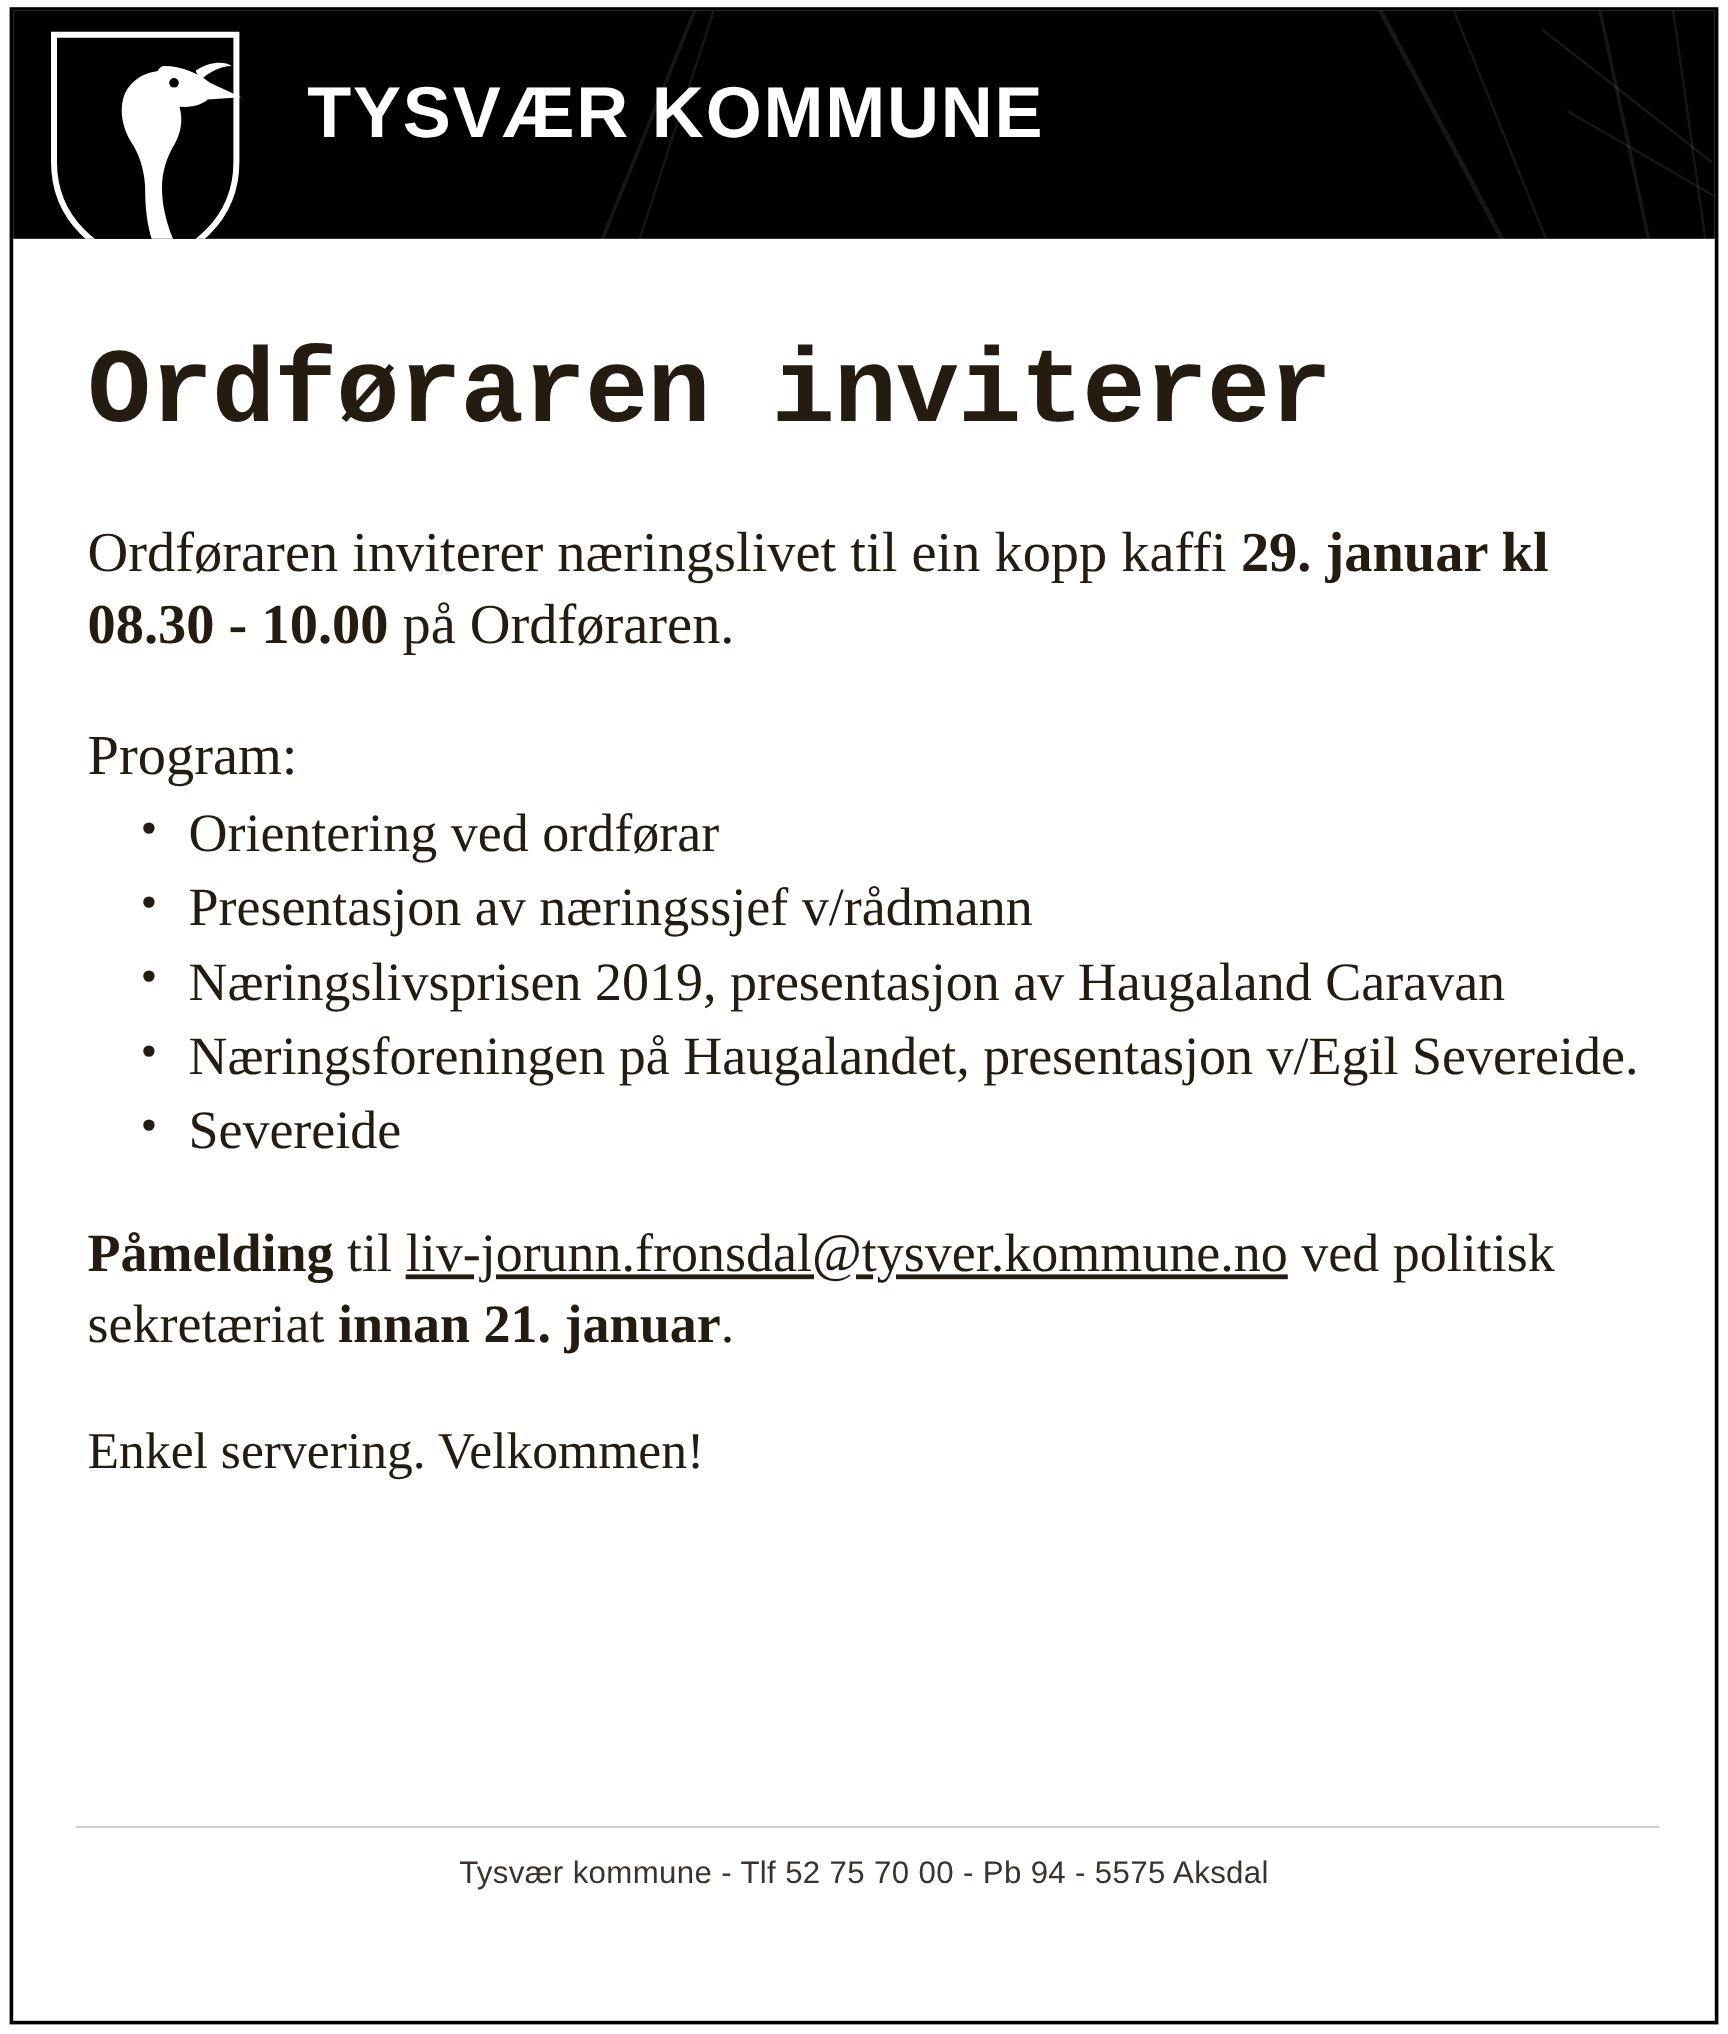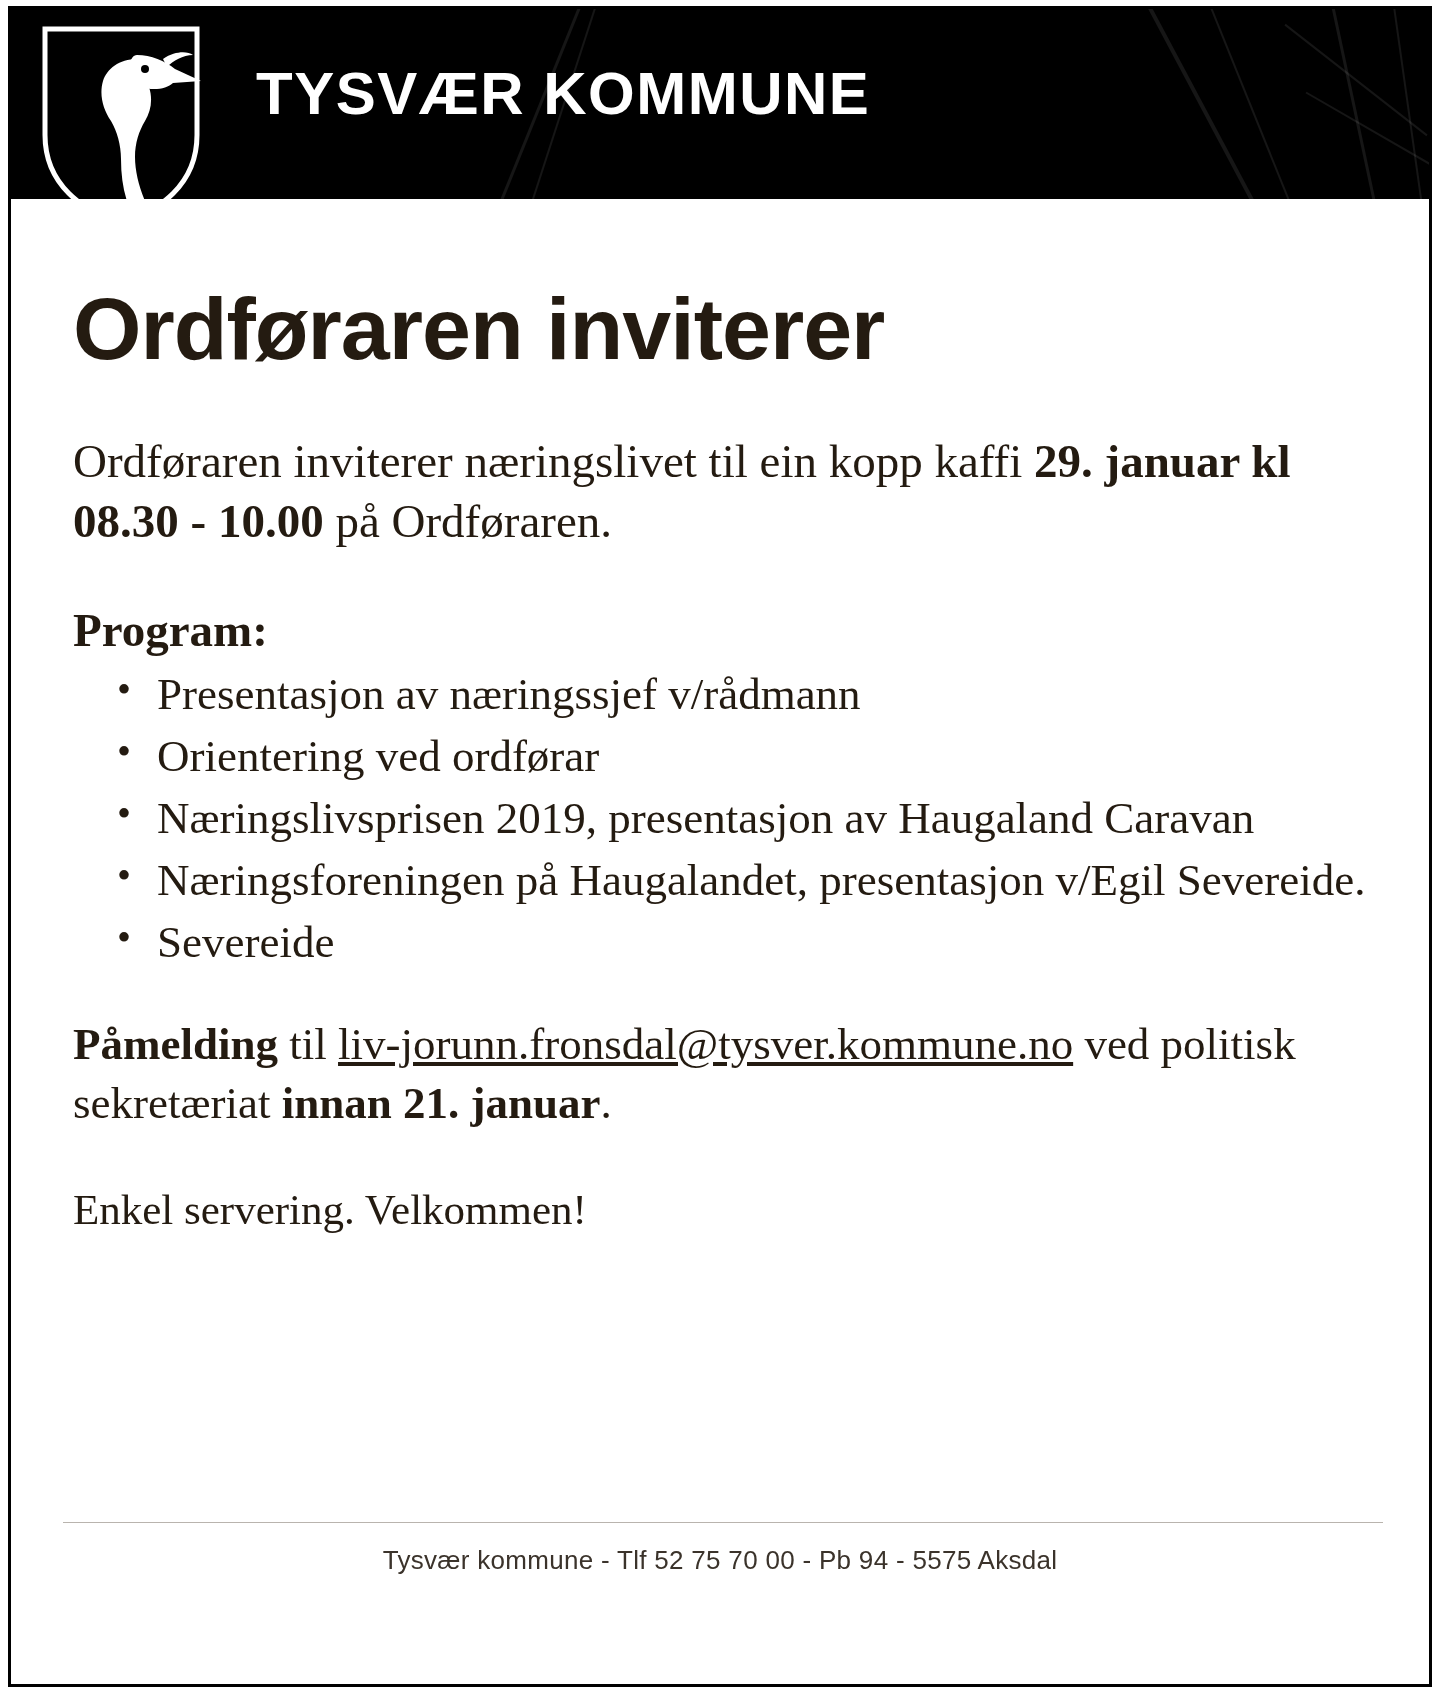--- a/index.html
+++ b/index.html
@@ -84,40 +84,40 @@
   .body {
     position: absolute;
     left: 0;
     top: 190px;
     width: 100%;
     padding: 0 62px;
     box-sizing: border-box;
   }
 
   .headline {
-    font-family: Liberation Sans, sans-serif;
+    font-family: Liberation Mono, monospace;
     font-weight: bold;
     font-size: 88px;
     line-height: 1.0;
     color: #241b11;
     margin: 86px 0 0 0;
     letter-spacing: -1px;
   }
 
   .intro {
     font-size: 47px;
     line-height: 1.28;
     margin-top: 58px;
     color: #241b11;
   }
   .intro .b { font-weight: bold; }
 
   .program-label {
     font-size: 47px;
-    font-weight: bold;
+    font-weight: normal;
     margin-top: 52px;
     color: #241b11;
   }
 
   ul.program {
     list-style: none;
     margin: 8px 0 0 0;
     padding: 0 0 0 34px;
   }
   ul.program li {
@@ -218,22 +218,22 @@
 
       <h1 class="headline">Ordføraren inviterer</h1>
 
       <p class="intro">
         <span>Ordføraren inviterer næringslivet til ein kopp kaffi </span><span class="b">29. januar kl 08.30 - 10.00</span><span> på Ordføraren.</span>
       </p>
 
       <div class="program-label">Program:</div>
 
       <ul class="program">
+        <li>Orientering ved ordførar</li>
         <li>Presentasjon av næringssjef v/rådmann</li>
-        <li>Orientering ved ordførar</li>
         <li>Næringslivsprisen 2019, presentasjon av Haugaland Caravan</li>
         <li>Næringsforeningen på Haugalandet, presentasjon v/Egil Severeide.</li>
         <li>Severeide</li>
       </ul>
 
       <p class="signup">
         <span class="b">Påmelding</span><span> til </span><a href="#">liv-jorunn.fronsdal@tysver.kommune.no</a><span> ved politisk sekretæriat </span><span class="b">innan 21. januar</span><span>.</span>
       </p>
 
       <p class="closing">Enkel servering. Velkommen!</p>

